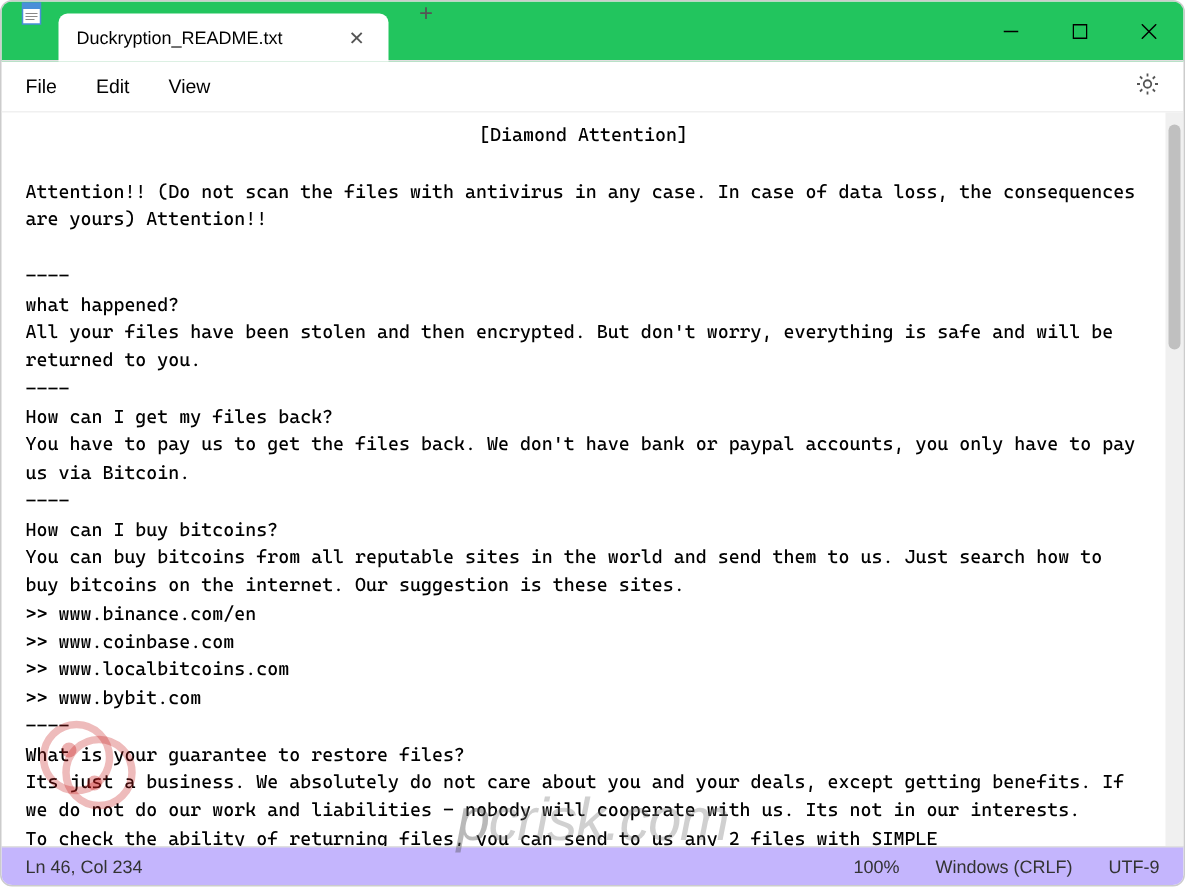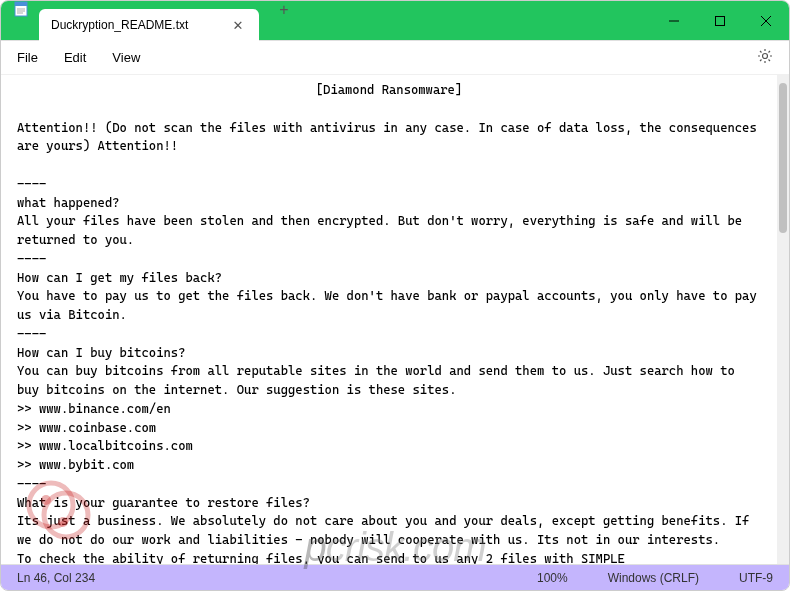--- a/index.html
+++ b/index.html
@@ -120,21 +120,21 @@
       background: #c4b5fd;
       border-top: 1px solid #e0e0e0;
       font-size: 12px;
       color: #333;
       padding: 0 16px;
       gap: 40px;
     }
     .status-right {
       margin-left: auto;
       display: flex;
-      gap: 40px;
+      gap: 24px;
       align-items: flex-end;
     }
     .watermark {
       position: absolute;
       left: 50%;
       bottom: 20px;
       transform: translateX(-50%);
       font-size: 40px;
       font-style: italic;
       font-family: 'Arial', sans-serif;
@@ -197,21 +197,21 @@
   <span class="menu-item">View</span>
   <span class="settings-icon">
     <svg width="16" height="16" viewBox="0 0 16 16">
       <circle cx="8" cy="8" r="2.5" fill="none" stroke="#555" stroke-width="1.2"></circle>
       <path d="M8 1 L8 3 M8 13 L8 15 M1 8 L3 8 M13 8 L15 8 M3 3 L4.5 4.5 M11.5 11.5 L13 13 M13 3 L11.5 4.5 M4.5 11.5 L3 13" stroke="#555" stroke-width="1.2"></path>
     </svg>
   </span>
 </div>
 
 <div class="content-wrapper">
-  <div class="content"><div class="centered-title">[Diamond Ransomware]</div>
+  <div class="content"><div class="centered-title">[Diamond Attention]</div>
 <span>Attention!! (Do not scan the files with antivirus in any case. In case of data loss, the consequences are yours) Attention!!
 
 ----
 what happened?
 All your files have been stolen and then encrypted. But don't worry, everything is safe and will be returned to you.
 ----
 How can I get my files back?
 You have to pay us to get the files back. We don't have bank or paypal accounts, you only have to pay us via Bitcoin.
 ----
 How can I buy bitcoins?

